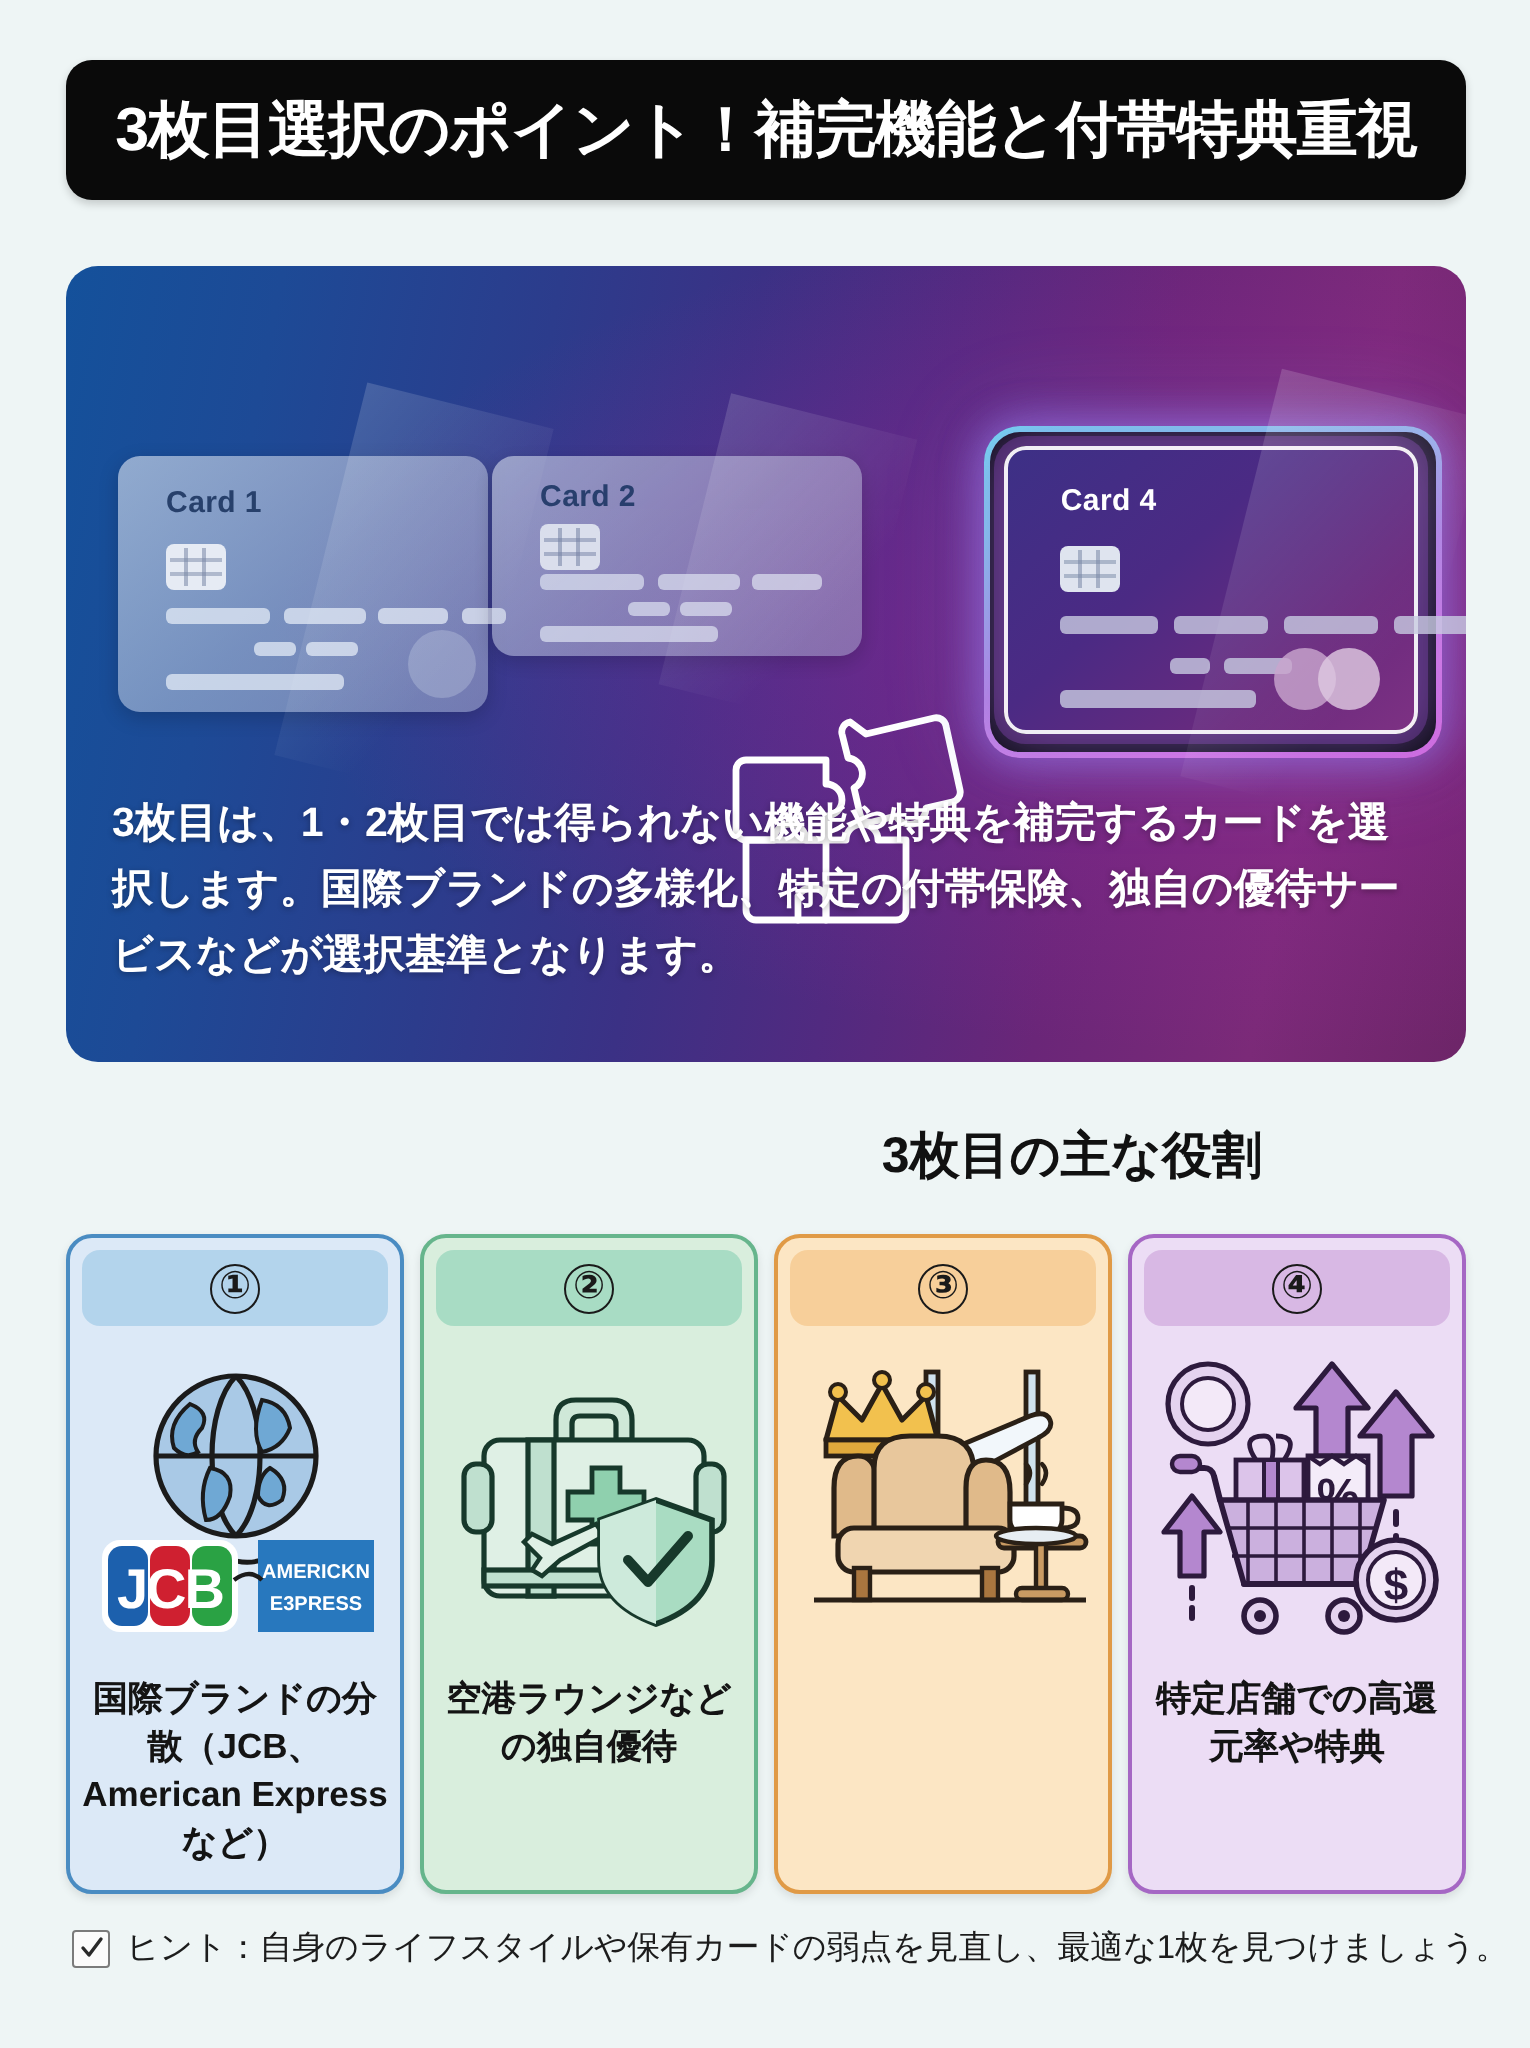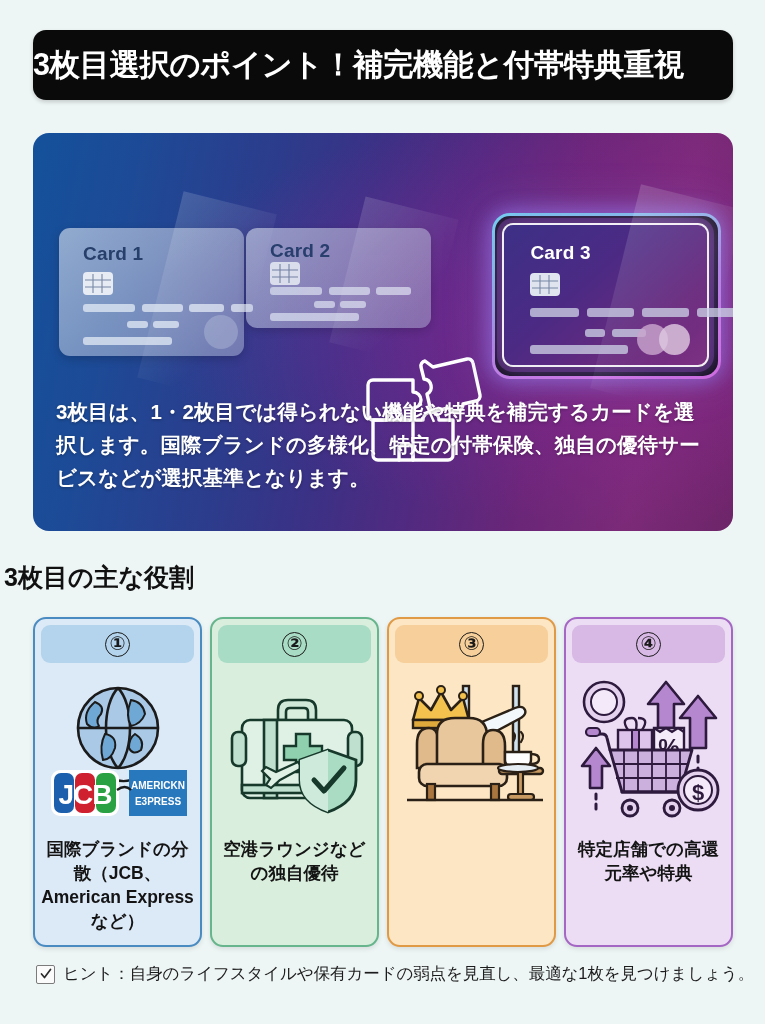--- a/index.html
+++ b/index.html
@@ -19,21 +19,21 @@
   .header-bar {
     position: absolute;
     left: 33px;
     top: 30px;
     width: 700px;
     height: 70px;
     background: #0a0a0a;
     border-radius: 13px;
     display: flex;
     align-items: center;
-    justify-content: flex-start;
+    justify-content: center;
     box-shadow: 0 2px 4px rgba(0,0,0,.18);
   }
   .header-title {
     color: #ffffff;
     font-size: 30.5px;
     font-weight: bold;
     letter-spacing: -0.5px;
     white-space: nowrap;
   }
 
@@ -73,21 +73,21 @@
 
   
   .cc {
     position: absolute;
     border-radius: 11px;
   }
   .cc-label {
     position: absolute;
     left: 13%;
     top: 12%;
-    font-size: 19px;
+    font-size: 15px;
     font-weight: 600;
     letter-spacing: .2px;
   }
   .cc-chip {
     position: absolute;
     left: 13%;
     top: 34%;
     width: 30px;
     height: 23px;
     border-radius: 4px;
@@ -164,24 +164,24 @@
     font-size: 20.5px;
     font-weight: bold;
     line-height: 1.62;
     letter-spacing: .1px;
     text-shadow: 0 1px 3px rgba(0,0,0,.30);
   }
 
   
   .section-heading {
     position: absolute;
-    left: 4px;
+    left: 16px;
     top: 561px;
     width: 615px;
-    text-align: left;
+    text-align: right;
     color: #111111;
     font-size: 25px;
     font-weight: bold;
   }
 
   
   .roles {
     position: absolute;
     left: 33px;
     top: 617px;
@@ -316,21 +316,21 @@
       <path d="M8 25 h40 v12 a8 8 0 0 1 0 16 v12 H8 a5 5 0 0 1 -5 -5 V30 a5 5 0 0 1 5 -5 z" transform="translate(2,0)"></path>
       <path d="M10 65 h14 a8 8 0 0 1 16 0 h10 v40 H15 a5 5 0 0 1 -5 -5 z" transform="translate(0,0)"></path>
       <path d="M50 65 h10 a8 8 0 0 1 16 0 h14 v35 a5 5 0 0 1 -5 5 H50 v-12 a8 8 0 0 0 -14 0 v12" transform="translate(0,0)"></path>
       <path d="M70 12 l34 -8 a5 5 0 0 1 6 4 l7 32 a5 5 0 0 1 -4 6 l-13 3 a8 8 0 0 1 -15 4 l-12 3 a5 5 0 0 1 -6 -4 l-3 -13 a8 8 0 0 0 -3 -15 l-3 -12 a5 5 0 0 1 4 -6 z"></path>
     </g>
   </svg>
 
   <div class="neon-ring" style="left:459px; top:80px; width:223px; height:160px;"></div>
   <div class="cc cc-hi" style="left:469px; top:90px; width:203px; height:140px;">
     <div class="cc-shine"></div>
-    <div class="cc-label">Card 3</div>
+    <div class="cc-label">Card 4</div>
     <div class="cc-chip">
       <div class="chip-h" style="top:7px;"></div>
       <div class="chip-h" style="top:14px;"></div>
     </div>
     <div class="bar" style="left:13%; top:59%; width:24%; height:9px;"></div>
     <div class="bar" style="left:41%; top:59%; width:23%; height:9px;"></div>
     <div class="bar" style="left:68%; top:59%; width:23%; height:9px;"></div>
     <div class="bar" style="left:95%; top:59%; width:23%; height:9px;"></div>
     <div class="bar" style="left:40%; top:74%; width:10%; height:8px;"></div>
     <div class="bar" style="left:53%; top:74%; width:17%; height:8px;"></div>

